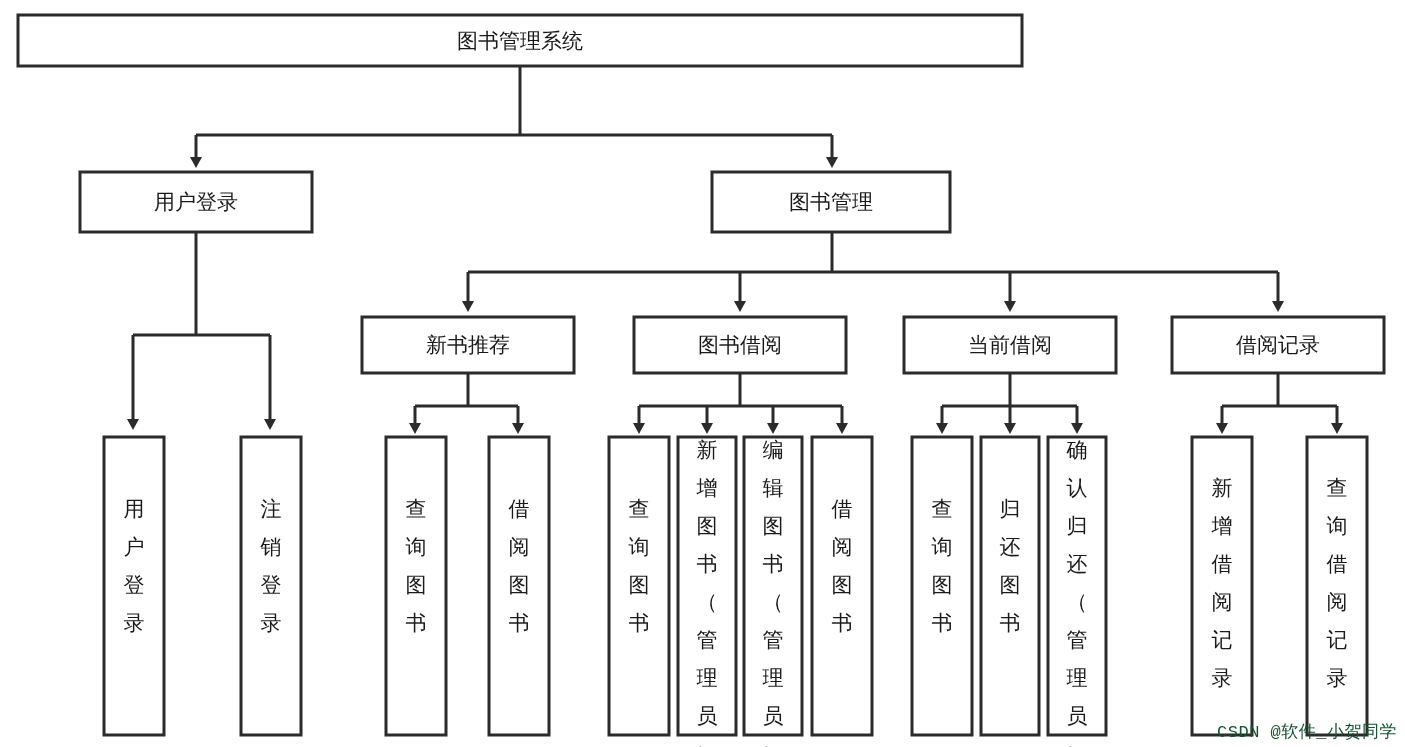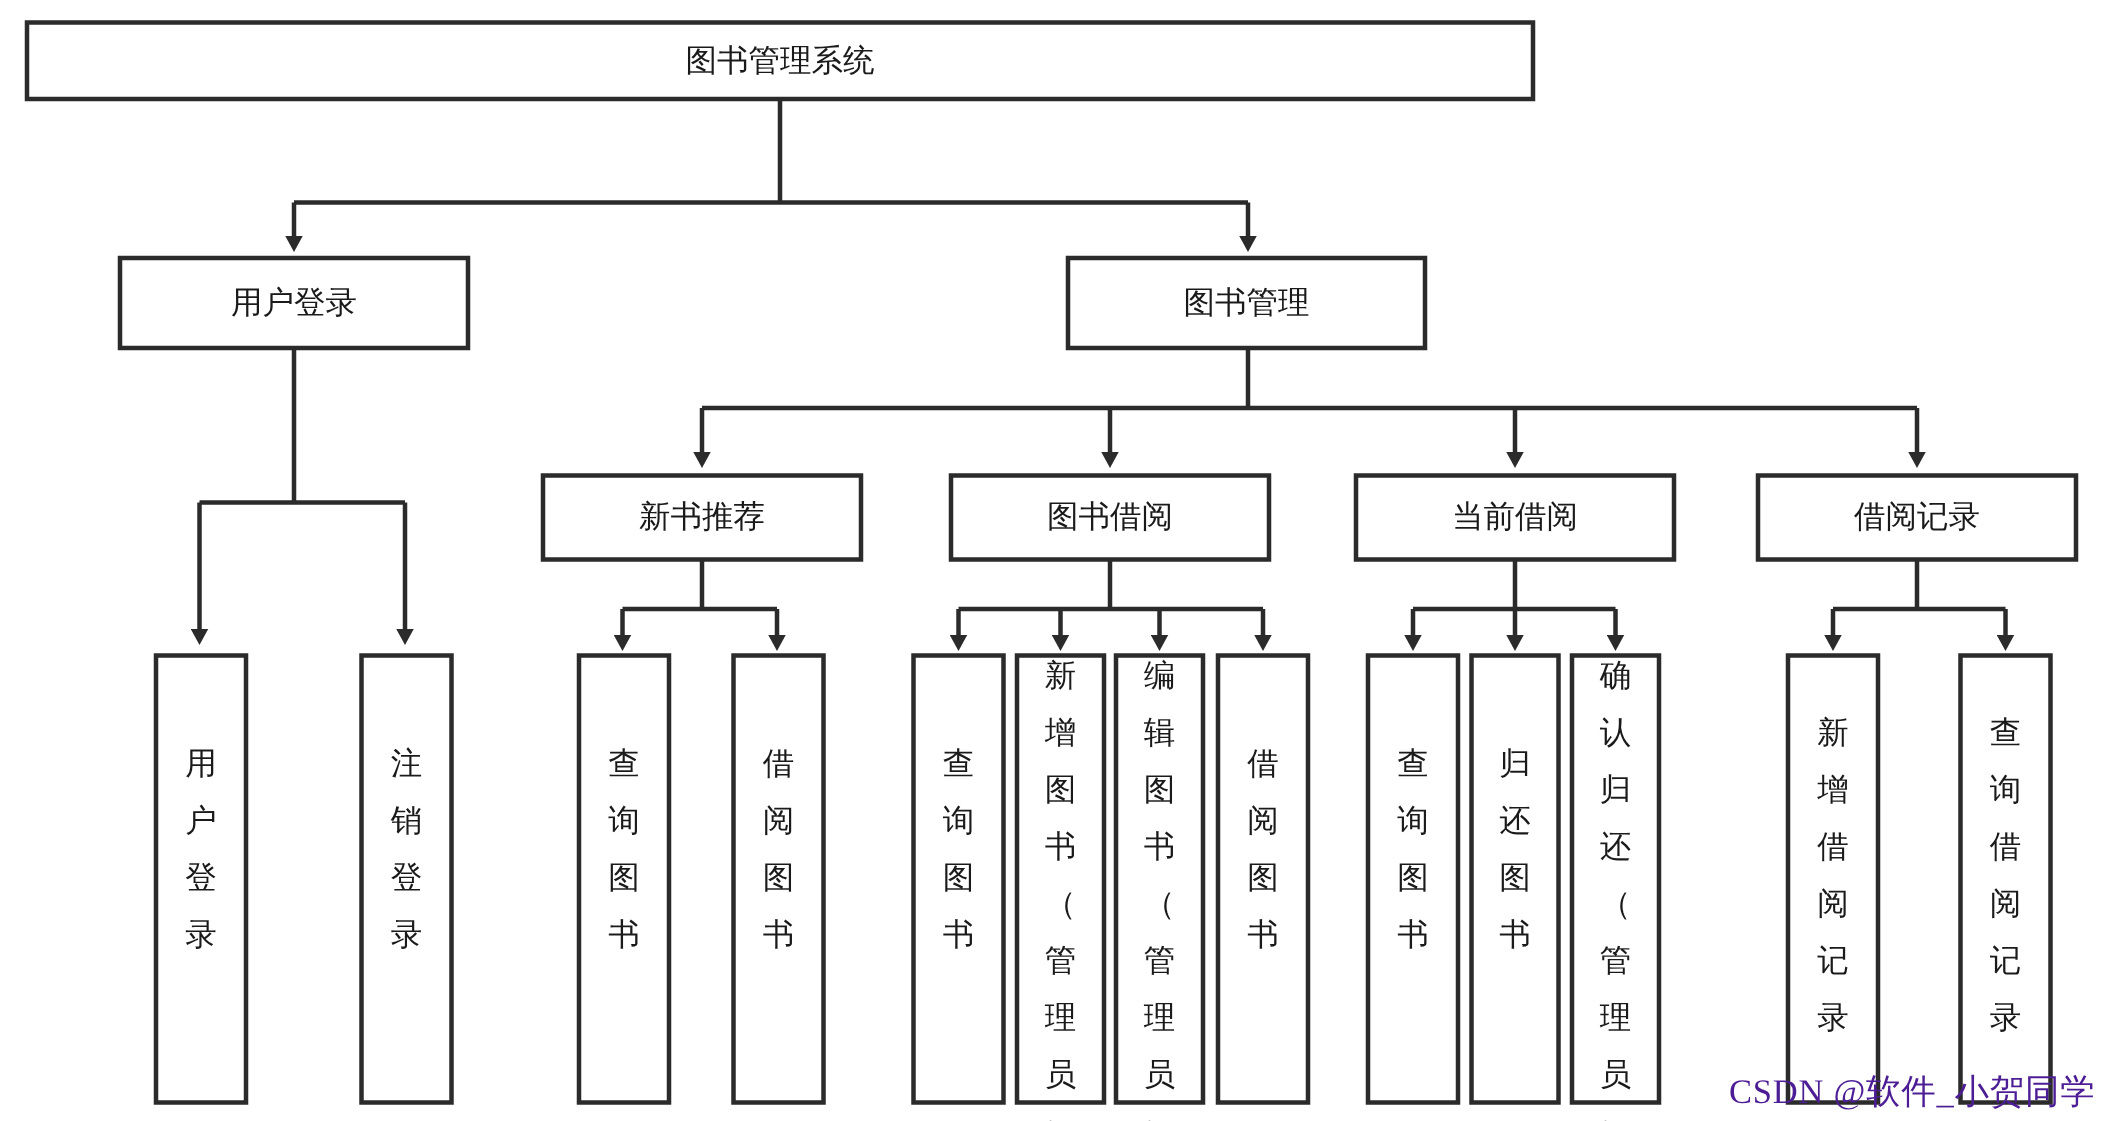--- a/index.html
+++ b/index.html
@@ -22,23 +22,23 @@
   }
   .leaf-label{
     font-family:"Liberation Sans","DejaVu Sans",sans-serif;
     fill:#1a1a1a;
     font-size:21px;
     text-anchor:middle;
   }
   .watermark{
     position:absolute;
     right:8px;bottom:4px;
-    font-family:Liberation Serif, serif;
-    font-size:23px;
-    color:#4c1d95;
+    font-family:Liberation Mono, monospace;
+    font-size:17px;
+    color:#14532d;
     white-space:nowrap;
     letter-spacing:0.5px;
   }
 </style>
 </head>
 <body>
 
 <div id="diagram-root">
 
   <svg id="tree" viewBox="0 0 1405 747">

